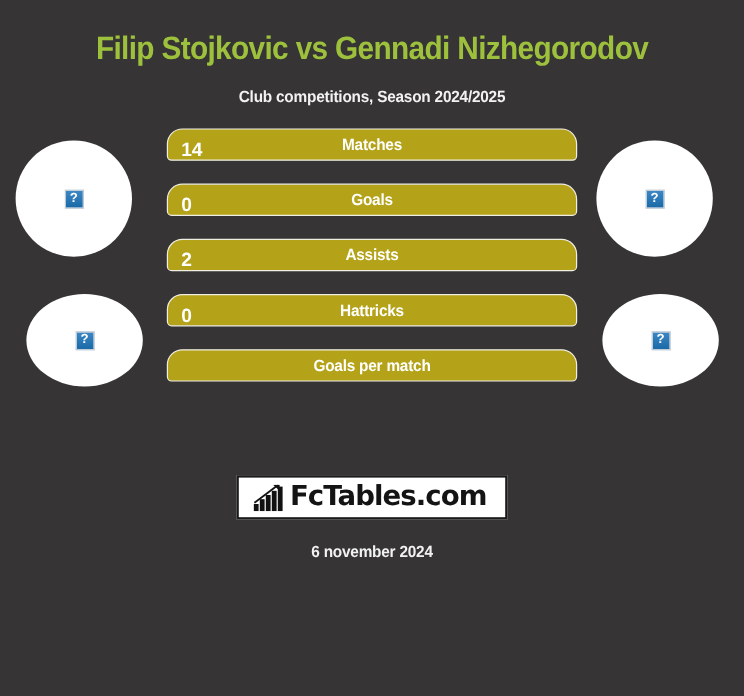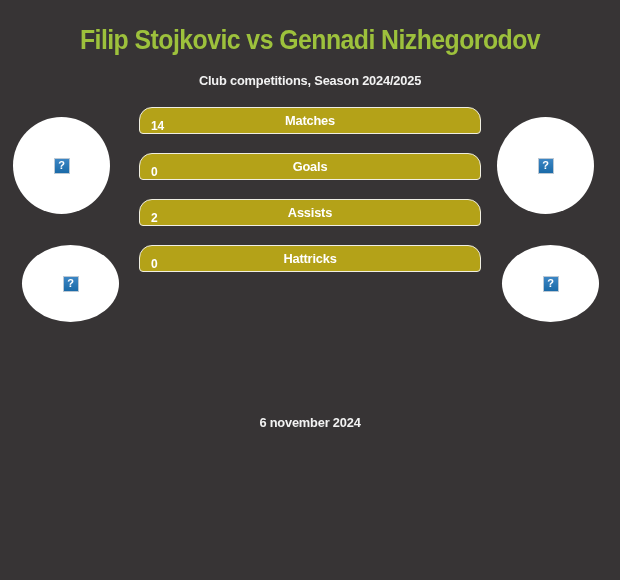--- a/index.html
+++ b/index.html
@@ -117,21 +117,21 @@
     white-space: nowrap;
   }
   .bar-value {
     position: absolute;
     left: 12px;
     top: 10px;
     bottom: 0;
     display: flex;
     align-items: center;
     color: #ffffff;
-    font-size: 12px;
+    font-size: 16px;
     font-weight: bold;
     letter-spacing: -0.2px;
     white-space: nowrap;
   }
   .bar-value:empty { display: none; }
 
   
   #footer {
     position: absolute;
     left: 0;
@@ -220,20 +220,39 @@
       <div class="bar-value">2</div>
       <div class="bar-label">Assists</div>
     </div>
 
     <div class="stat-row">
       <div class="bar-outline"></div>
       <div class="bar-value">0</div>
       <div class="bar-label">Hattricks</div>
     </div>
 
+    <div class="stat-row">
+      <div class="bar-outline"></div>
+
+      <div class="bar-label">Goals per match</div>
+    </div>
 
 
   </div>
 </div>
 
 <div id="footer">
+  <div id="logo-box">
+    <div id="logo-inner">
+      <svg id="logo-chart-icon" viewBox="0 0 26 22">
+        <rect x="0.5" y="16" width="4" height="6" fill="#111111"></rect>
+        <rect x="5.5" y="12" width="4" height="10" fill="#111111"></rect>
+        <rect x="10.5" y="8.5" width="4" height="13.5" fill="#111111"></rect>
+        <rect x="15.5" y="5" width="4" height="17" fill="#111111"></rect>
+        <rect x="20.5" y="1.5" width="4" height="20.5" fill="#111111"></rect>
+        <path d="M1 15 L21 0" stroke="#111111" stroke-width="1.6" fill="none"></path>
+        <path d="M16.5 0 L22 0 L22 5 Z" fill="#111111"></path>
+      </svg>
+      <span id="logo-text">FcTables.com</span>
+    </div>
+  </div>
   <div id="date-text">6 november 2024</div>
 </div>
 
 </body></html>

